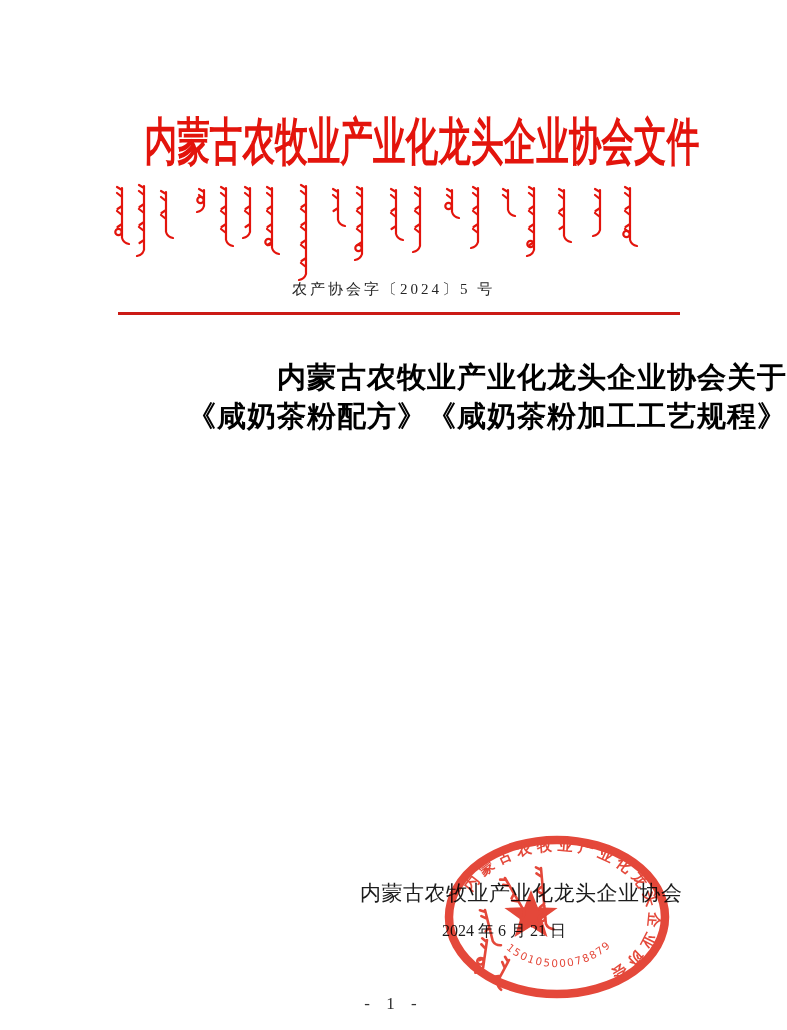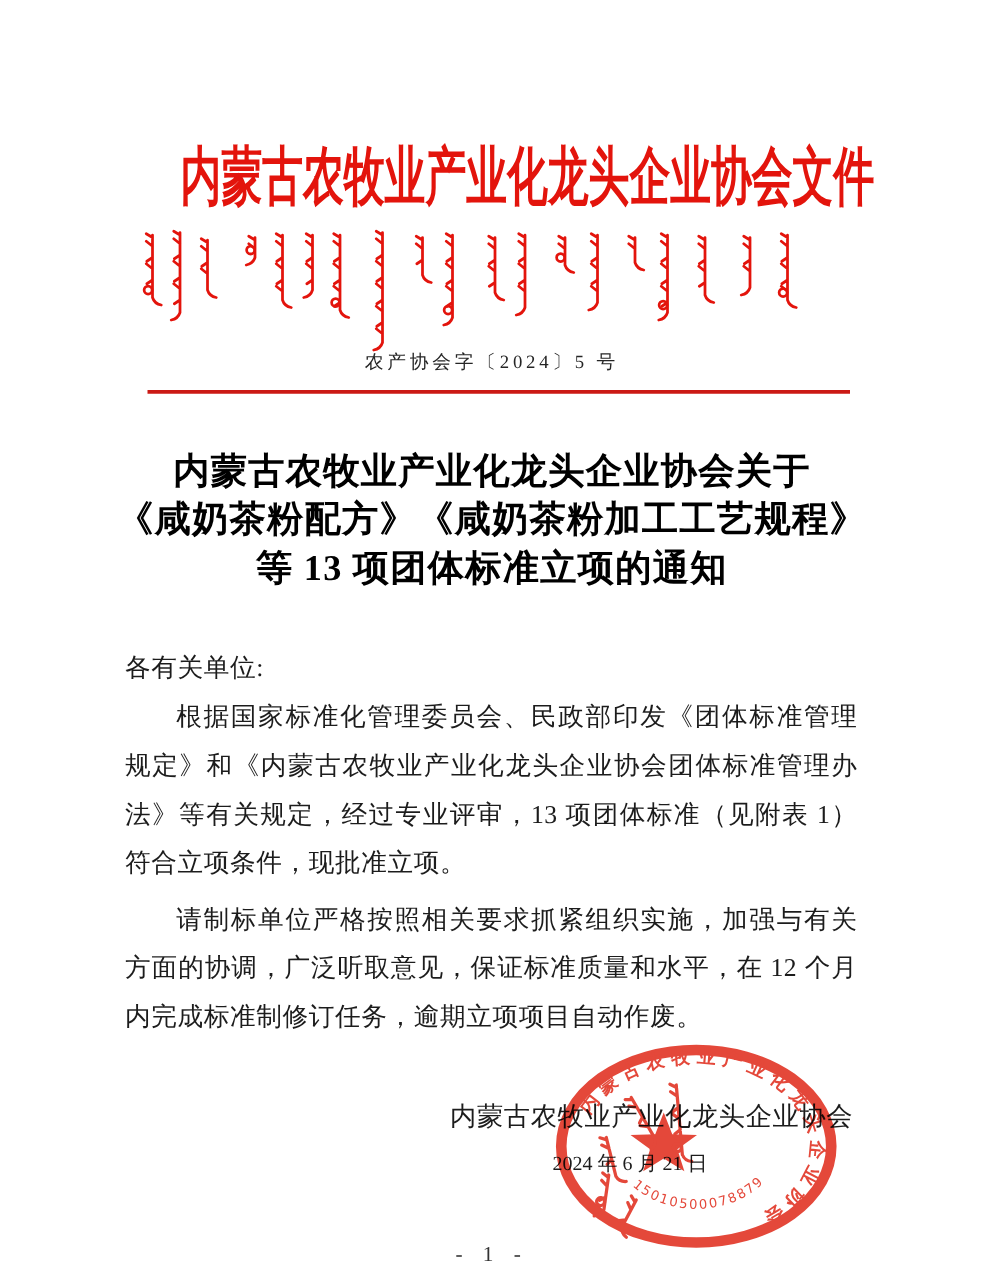--- a/index.html
+++ b/index.html
@@ -13,21 +13,21 @@
     transform:scaleX(0.64);transform-origin:51% center;white-space:nowrap;
   }
   .mongol-row{position:absolute;left:0;top:0;width:787px;height:300px;pointer-events:none;}
   .mongol-row path,.mongol-row circle{stroke:var(--header-red,#e3140c);stroke-width:2.2;fill:none;stroke-linecap:round;}
   .doc-number{
     position:absolute;top:280px;left:0;width:100%;text-align:center;
     font-size:15px;letter-spacing:3px;color:#252525;
   }
   .red-rule{position:absolute;top:312px;left:118px;width:562px;height:3px;background:var(--rule-red,#cb1a15);}
   .doc-title{
-    position:absolute;top:358px;left:0;width:100%;text-align:center;
+    position:absolute;top:358px;left:0;width:100%;text-align:right;
     font-size:29px;font-weight:bold;line-height:39px;color:#000;letter-spacing:1px;
   }
   .body-text{
     position:absolute;top:516px;left:100px;width:586px;
     font-size:20.5px;line-height:39px;text-align:justify;letter-spacing:0.5px;color:#1c1c1c;
   }
   .body-text p{margin:0;text-indent:2em;}
   .body-text p.salutation{text-indent:0;}
   .body-text p.para-2{margin-top:6px;}
   .closing-signer{position:absolute;top:879px;left:360px;font-size:21px;letter-spacing:0.5px;color:#1c1c1c;white-space:nowrap;}
@@ -76,28 +76,22 @@
       <circle cx="626.5" cy="234" r="3.2"></circle>
     </svg>
 
   <div class="doc-number">农产协会字〔2024〕5 号</div>
 
   <div class="red-rule"></div>
 
   <div class="doc-title">
     <div>内蒙古农牧业产业化龙头企业协会关于</div>
     <div>《咸奶茶粉配方》《咸奶茶粉加工工艺规程》</div>
-    <div>等 13 项团体标准立项的通知</div>
   </div>
 
-  <div class="body-text">
-    <p class="salutation">各有关单位:</p>
-    <p class="para-1">根据国家标准化管理委员会、民政部印发《团体标准管理规定》和《内蒙古农牧业产业化龙头企业协会团体标准管理办法》等有关规定，经过专业评审，13 项团体标准（见附表 1）符合立项条件，现批准立项。</p>
-    <p class="para-2">请制标单位严格按照相关要求抓紧组织实施，加强与有关方面的协调，广泛听取意见，保证标准质量和水平，在 12 个月内完成标准制修订任务，逾期立项项目自动作废。</p>
-  </div>
 
   <div class="closing-signer">内蒙古农牧业产业化龙头企业协会</div>
   <div class="closing-date">2024 年 6 月 21 日</div>
 
   <svg class="seal" viewBox="0 0 234 172" aria-hidden="true">
     <defs>
       <path id="sealTopArc" d="M 27.5 62.1 A 92 67 0 1 1 166.8 139.9" fill="none"></path>
       <path id="sealBottomArc" d="M 56.8 110 A 66 50 0 0 0 171.2 110" fill="none"></path>
     </defs>
     <ellipse class="seal-ring" cx="114" cy="85" rx="108" ry="77"></ellipse>

